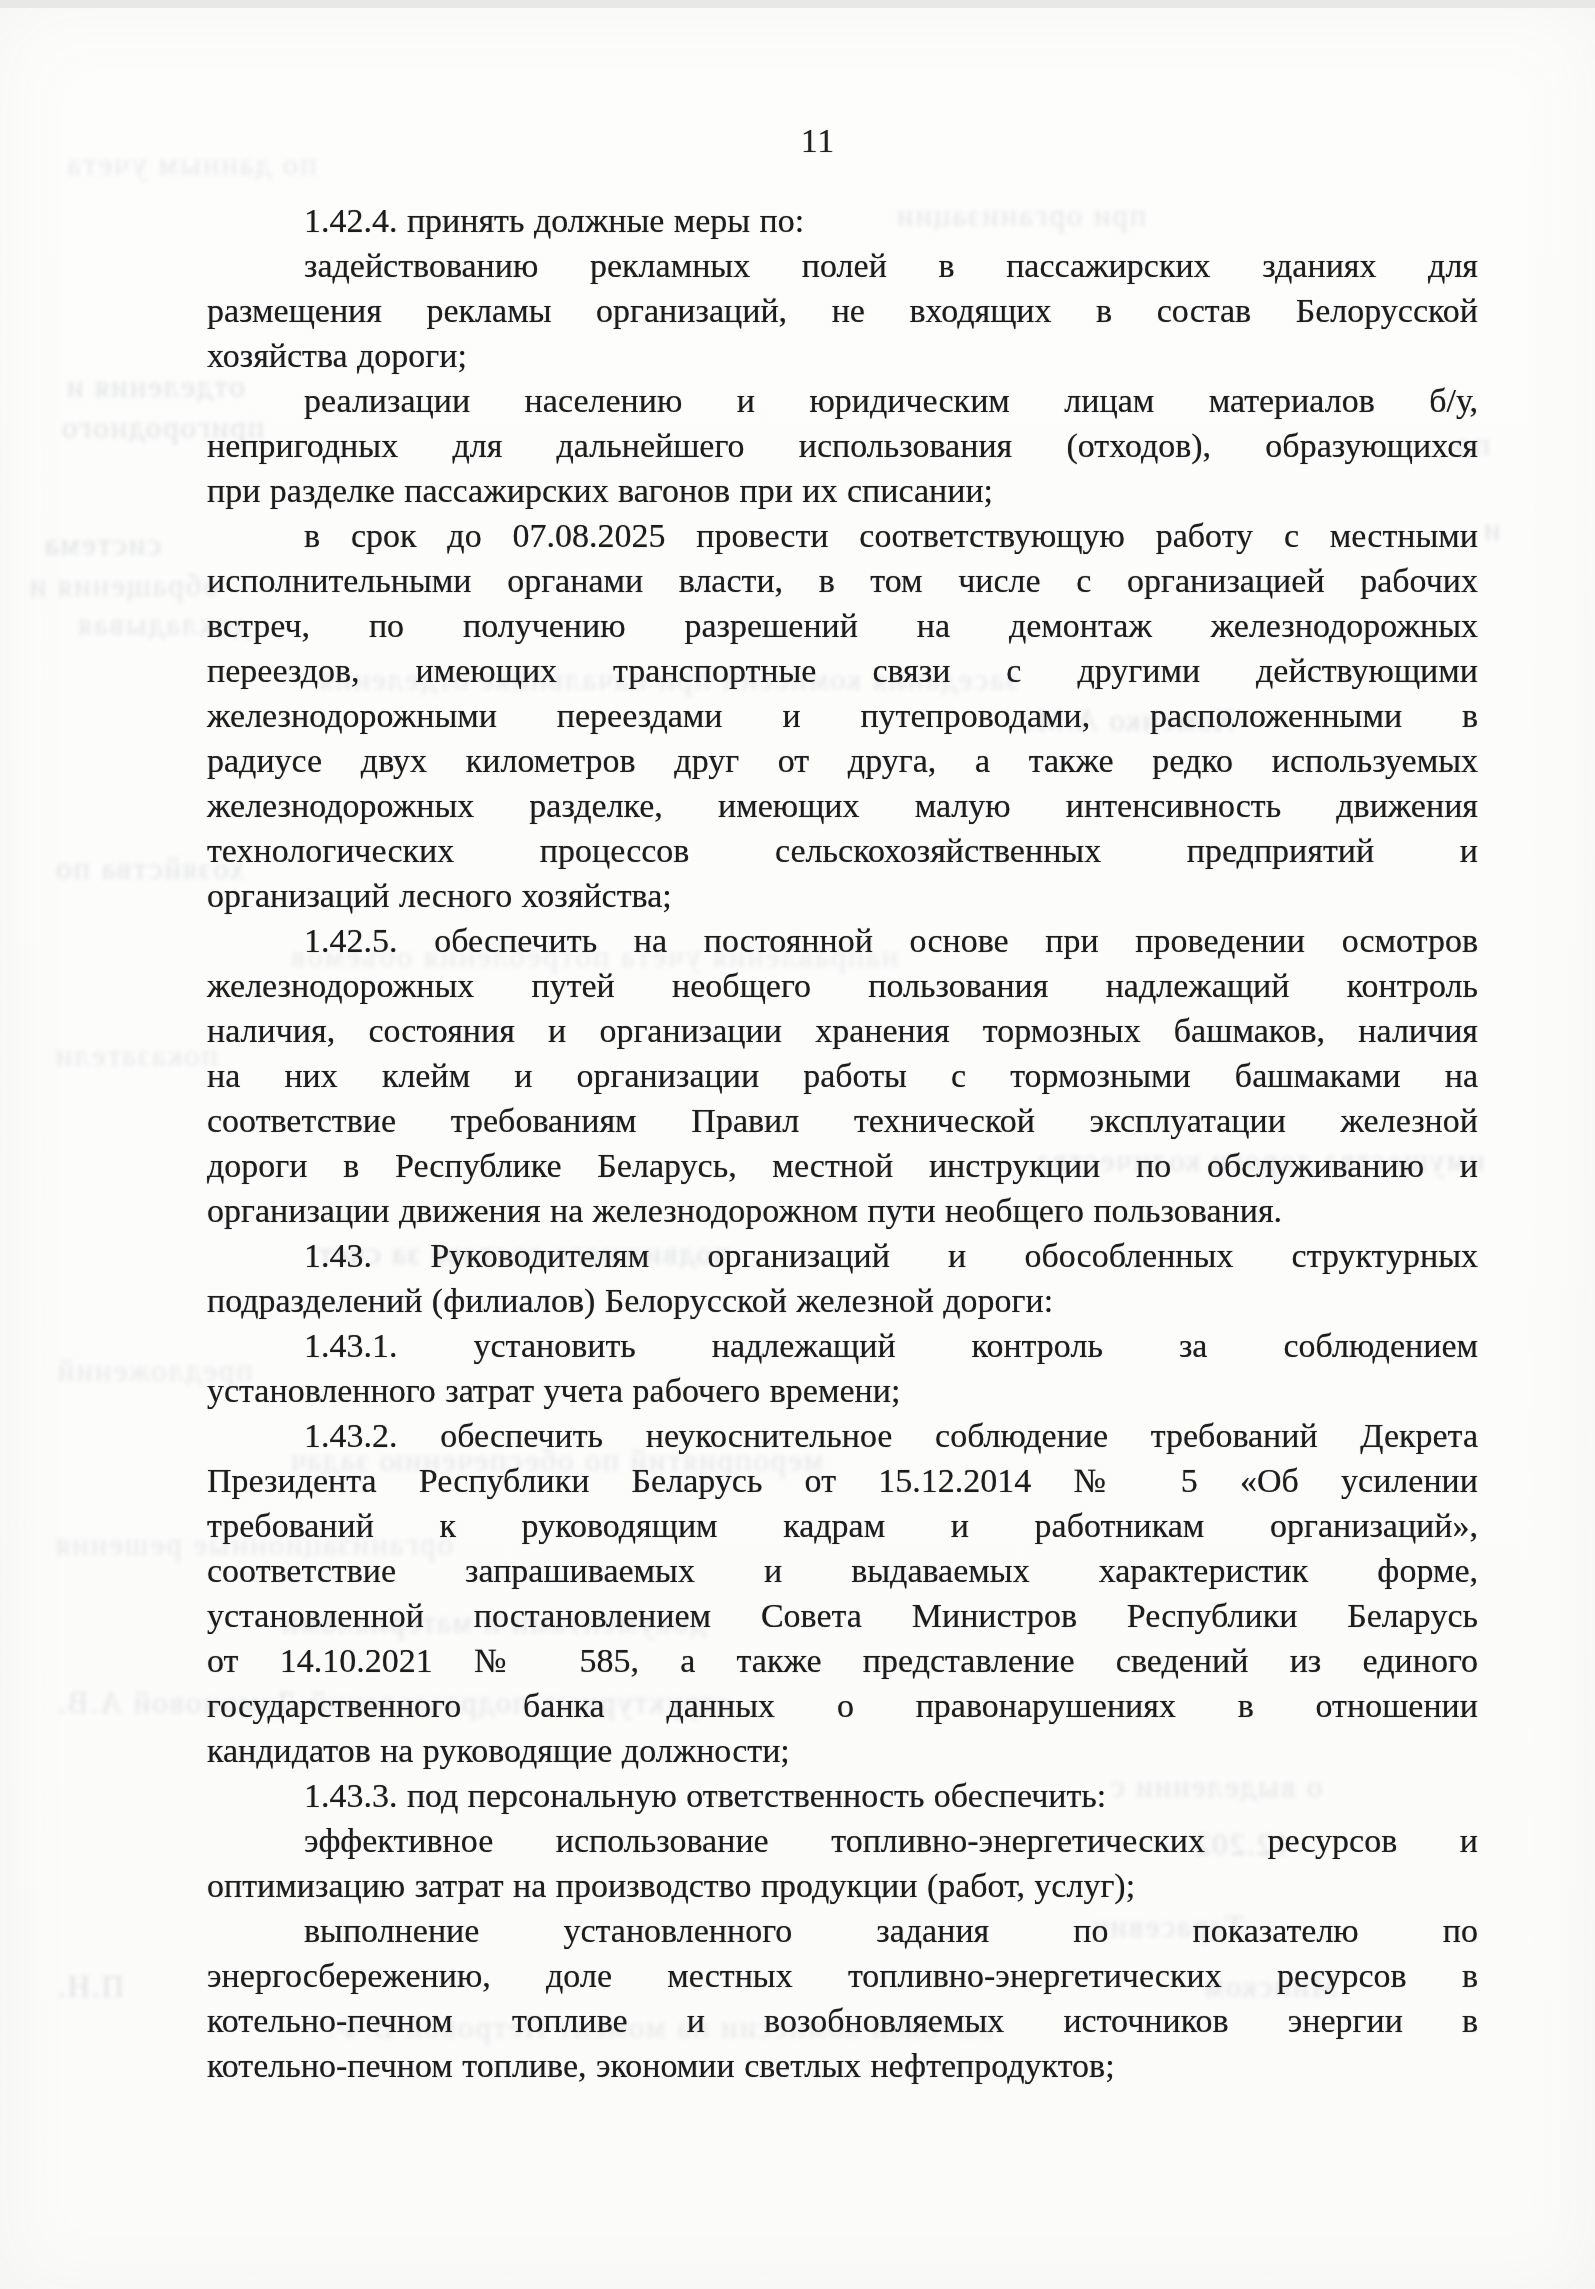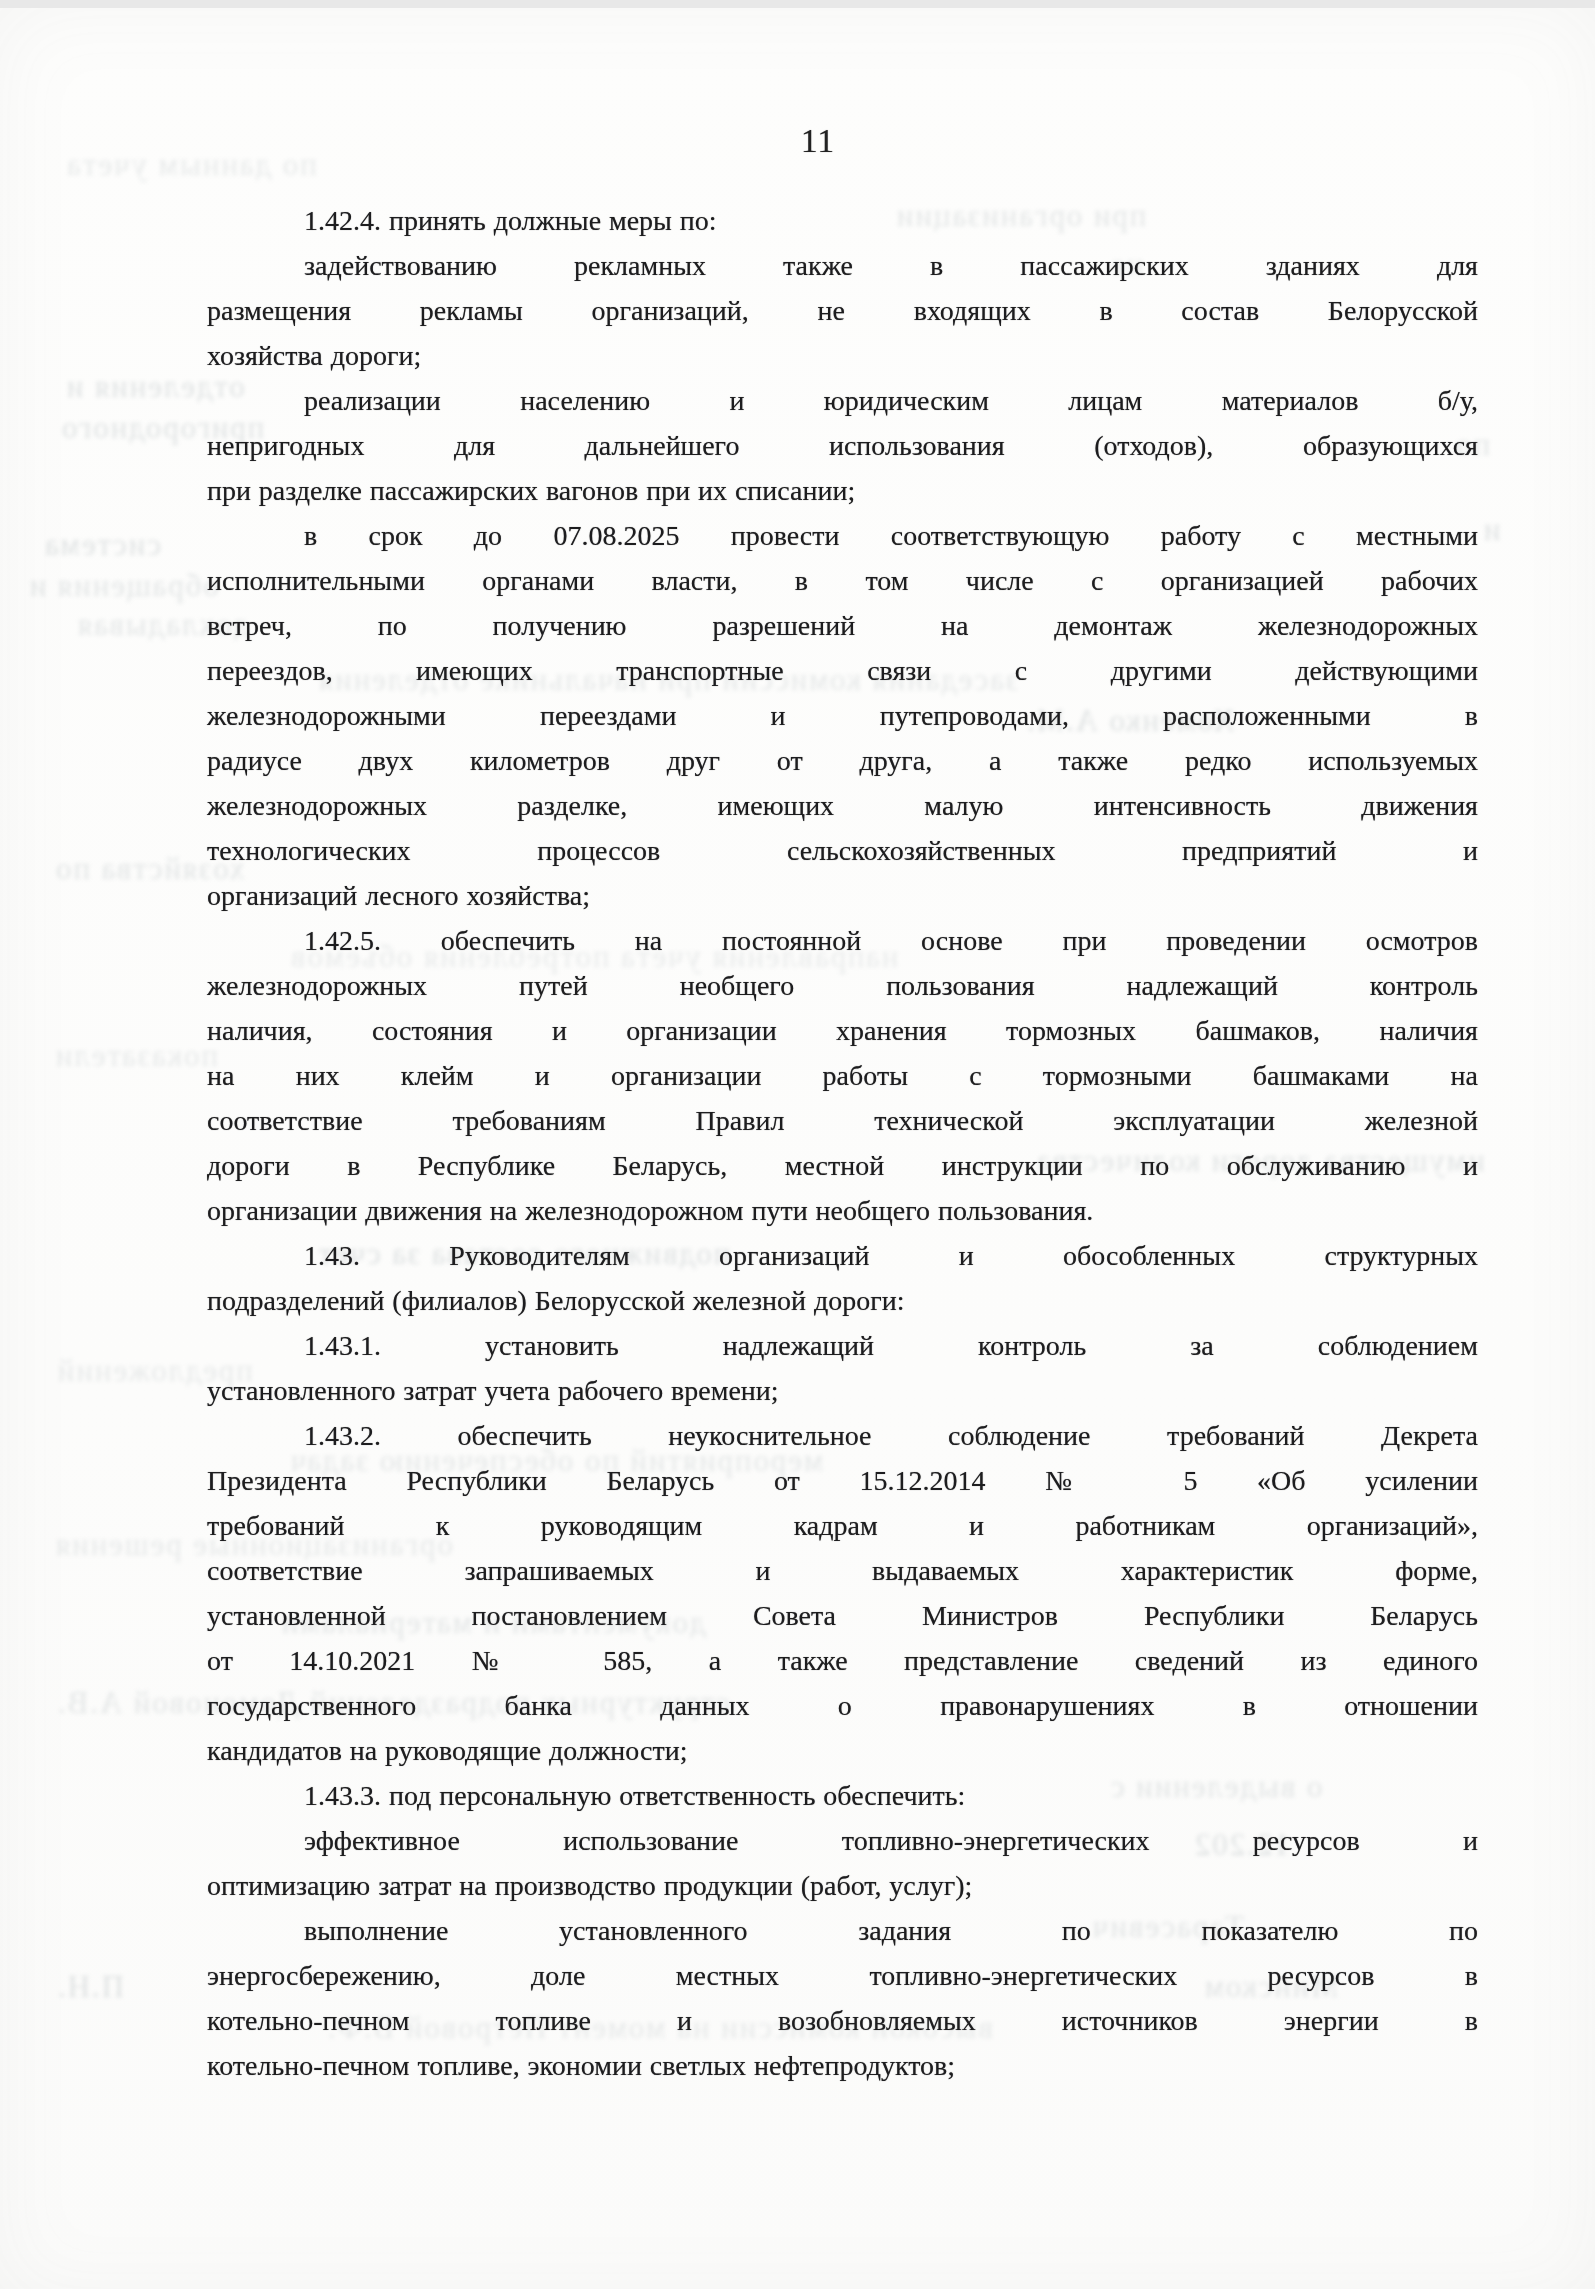--- a/index.html
+++ b/index.html
@@ -33,21 +33,21 @@
     font-size: 34px;
     letter-spacing: 0.9px;
     color: #222;
     text-shadow: 0 0 0.9px rgba(30,30,30,0.55);
   }
   .text-block {
     position: absolute;
     left: 207px;
     top: 190px;
     width: 1271px;
-    font-size: 28px;
+    font-size: 34px;
     line-height: 45px;
     text-shadow: 0 0 0.9px rgba(25,25,25,0.6);
   }
   .line {
     height: 45px;
     overflow: visible;
     text-align: justify;
     text-align-last: justify;
     word-spacing: 0.9px;
   }
@@ -105,21 +105,21 @@
       <span class="bleed" style="left: 1109px; top: 1760px; opacity: 0.26;">о выделении с</span>
       <span class="bleed" style="left: 1193px; top: 1818px; opacity: 0.3;">12.202</span>
       <span class="bleed" style="left: 1091px; top: 1900px; opacity: 0.26;">Тарасевич</span>
       <span class="bleed" style="left: 56px; top: 1960px; opacity: 0.3;">П.Н.</span>
       <span class="bleed" style="left: 1203px; top: 1960px; opacity: 0.26;">Минском</span>
       <span class="bleed" style="left: 326px; top: 2001px; opacity: 0.22;">высокой комиссии на момент Петровой В.Ф.</span>
     </div>
   <div class="page-number">11</div>
   <div class="text-block" id="text-block">
       <div class="line indent para-end">1.42.4. принять должные меры по:</div>
-      <div class="line indent">задействованию рекламных также в пассажирских зданиях для</div>
+      <div class="line indent">задействованию рекламных полей в пассажирских зданиях для</div>
       <div class="line">размещения рекламы организаций, не входящих в состав Белорусской</div>
       <div class="line para-end">хозяйства дороги;</div>
       <div class="line indent">реализации населению и юридическим лицам материалов б/у,</div>
       <div class="line">непригодных для дальнейшего использования (отходов), образующихся</div>
       <div class="line para-end">при разделке пассажирских вагонов при их списании;</div>
       <div class="line indent">в срок до 07.08.2025 провести соответствующую работу с местными</div>
       <div class="line">исполнительными органами власти, в том числе с организацией рабочих</div>
       <div class="line">встреч, по получению разрешений на демонтаж железнодорожных</div>
       <div class="line">переездов, имеющих транспортные связи с другими действующими</div>
       <div class="line">железнодорожными переездами и путепроводами, расположенными в</div>

